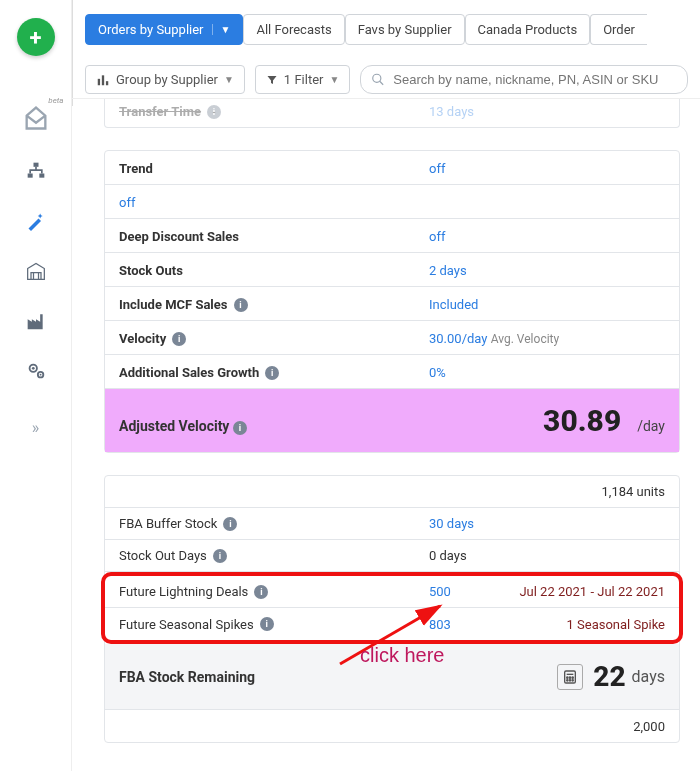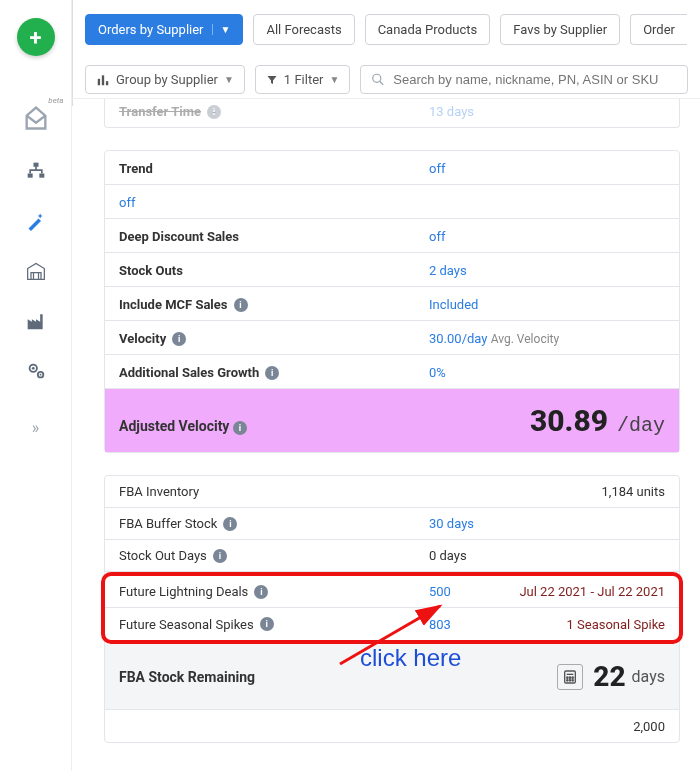--- a/index.html
+++ b/index.html
@@ -8,66 +8,66 @@
   .sidebar { position: absolute; left: 0; top: 0; bottom: 0; width: 72px; background: #fff; border-right: 1px solid #eee; display: flex; flex-direction: column; align-items: center; padding-top: 18px; gap: 28px; }
   .fab { width: 38px; height: 38px; border-radius: 50%; background: #21b04d; color: #fff; display: flex; align-items: center; justify-content: center; font-size: 22px; font-weight: bold; cursor: pointer; box-shadow: 0 2px 4px rgba(0,0,0,.2); }
   .logo-wrap { position: relative; margin-top: 20px; }
   .logo { width: 28px; height: 28px; color: #9aa5b1; }
   .beta-tag { position: absolute; top: -8px; right: -14px; font-size: 8px; color: #999; font-style: italic; }
   .nav-icon { width: 22px; height: 22px; color: #5f6b7a; cursor: pointer; display:flex; align-items:center; justify-content:center;}
   .nav-icon.active { color: #2b7de1; }
   .nav-collapse { margin-top: 8px; color:#9aa5b1; font-size:16px; cursor:pointer;}
   
   .top-scroll { position: absolute; left: 72px; right: 0; top: 0; background:#fff; border-left:1px solid #ddd;}
-  .top-tabs { display: flex; gap: 10px; padding: 14px 12px; align-items: center; }
+  .top-tabs { display: flex; padding: 14px 12px; align-items: center; }
   .tab { border: 1px solid #d0d4d9; border-radius: 4px; padding: 7px 12px; font-size: 13px; color: #444; background: #fff; cursor: pointer; white-space: nowrap; }
   .tab.primary { background: #2b7de1; color: #fff; border-color: #2b7de1; display:flex; align-items:center;}
   .tab.primary .caret-box { margin-left: 8px; border-left: 1px solid rgba(255,255,255,.4); padding-left: 8px; font-size:10px;}
   
   .toolbar { display: flex; gap: 10px; padding: 6px 12px 12px; align-items: center; }
   .tool-btn { border: 1px solid #d0d4d9; border-radius: 4px; padding: 6px 10px; font-size: 13px; color: #555; background: #fff; cursor: pointer; display: flex; align-items: center; gap: 6px; }
   .caret-sm { font-size: 10px; color:#888;}
-  .search { flex: 1; border: 1px solid #d0d4d9; border-radius: 4px; padding: 6px 10px; display: flex; align-items: center; gap: 8px; }
+  .search { flex: 1; border: 1px solid #d0d4d9; border-radius: 12px; padding: 6px 10px; display: flex; align-items: center; gap: 8px; }
   .search input { border: none; outline: none; font-size: 13px; width: 100%; color:#555;}
   .search-icon { color: #9aa5b1; }
   
   .content { position: absolute; left: 72px; top: 98px; right: 0; bottom: 0; overflow: hidden; padding: 0 20px 20px 32px; border-top: 1px solid #eee;}
   
   .card { border: 1px solid #e2e5e9; border-radius: 4px; margin-bottom: 22px; background: #fff; }
   .card.clipped { border-top: none; border-radius: 0 0 4px 4px; }
   .row { display: flex; align-items: flex-end; border-bottom: 1px solid #e2e5e9; padding: 8px 14px; min-height: 34px; }
   .row:last-child { border-bottom: none; }
   .row .lbl { flex: 0 0 310px; font-weight: 700; color: #333; font-size: 13px; display:flex; align-items:center; gap:6px;}
   .row .val { flex: 1; font-size: 13px; }
   .row .val a, .link { color: #2b7de1; text-decoration: none; }
   .info-ic { display:inline-flex; width:14px; height:14px; border-radius:50%; background:#7a8696; color:#fff; font-size:9px; align-items:center; justify-content:center; font-weight:bold; font-style:normal;}
   .muted { color: #888; font-size: 12px; }
   
   .summary-row { background: #f0abfc; padding: 14px; display:flex; align-items:baseline;}
   .summary-row .lbl { flex:1; font-weight:700; font-size:14px;}
   .big-num { font-size: 30px; font-weight: 800; color:#222;}
-  .unit { font-size: 20px; color:#444; margin-left:9px;font-family:Liberation Mono, monospace;}
+  .unit { font-size: 14px; color:#444; margin-left:16px;}
   
   .row3 { display:flex; align-items:center; border-bottom:1px solid #e2e5e9; padding:8px 14px; font-size:13px; min-height:32px;}
   .row3:last-child{border-bottom:none;}
   .row3 .c1 { flex: 0 0 310px; display:flex; align-items:center; gap:6px; color:#333;}
   .row3 .c2 { flex: 0 0 60px; }
   .row3 .c3 { flex: 1; text-align:right; color:#7f1d1d;}
   .row3.plain .c1{font-weight:400;}
   
   .highlight-box { border: 4px solid #e11; border-radius: 10px; margin: 0 -4px; position: relative; }
   .highlight-box .row3 { padding: 6px 14px; }
   
   .summary2 { background:#f4f5f7; padding: 16px 14px; display:flex; align-items:center; border-bottom:1px solid #e2e5e9;}
   .summary2 .lbl2 { flex:1; font-weight:700; font-size:14px;}
   .calc-ic { width:26px; height:26px; border:1px solid #aaa; border-radius:3px; margin-right:10px; display:flex; align-items:center; justify-content:center; color:#555;}
   .big2 { font-size:28px; font-weight:800; color:#222;}
   .unit2 { font-size:16px; color:#555; margin-left:6px;}
   
-  .annot { position:absolute; color:#1d4ed8; font-size:24px; pointer-events:none;}
+  .annot { position:absolute; color:#be185d; font-size:20px; pointer-events:none;}
   .annot-text { left: 360px; top: 644px; font-family: Arial; }
   .arrow-svg { position:absolute; left: 330px; top: 594px; pointer-events:none;}
   
   svg { display:block; }
   .gray{color:#666;}
 </style>
 </head>
 <body>
 
 <div class="sidebar">
@@ -113,22 +113,22 @@
   <div class="nav-collapse">»</div>
 </div>
 
 <div class="top-scroll">
   <div class="top-tabs">
     <div class="tab primary">
       <span>Orders by Supplier</span>
       <span class="caret-box">▼</span>
     </div>
     <div class="tab">All Forecasts</div>
+    <div class="tab">Favs by Supplier</div>
     <div class="tab">Canada Products</div>
-    <div class="tab">Favs by Supplier</div>
     <div class="tab" style="border-right:none; border-radius:4px 0 0 4px;">Order</div>
   </div>
   <div class="toolbar">
     <div class="tool-btn">
       <svg width="14" height="14" viewBox="0 0 24 24" fill="currentColor">
           <rect x="3" y="10" width="4" height="11"></rect>
           <rect x="10" y="4" width="4" height="17"></rect>
           <rect x="17" y="14" width="4" height="7"></rect>
         </svg>
       <span>Group by Supplier</span>
@@ -202,21 +202,20 @@
       </div>
     <div class="summary-row">
       <div class="lbl"><span>Adjusted Velocity</span> <i class="info-ic">i</i></div>
       <span class="big-num">30.89</span>
         <span class="unit">/day</span>
     </div>
   </div>
 
   <div class="card">
     <div class="row3 plain">
-        <div class="c1">FBA Inventory</div>
         <div class="c2"></div>
         <div class="c3" style="color:#333;">1,184 units</div>
       </div>
     <div class="row3 plain">
         <div class="c1">
           <span>FBA Buffer Stock</span> 
           <i class="info-ic">i</i>
         </div>
         <div class="c2"><a class="link">30 days</a></div>
         <div class="c3"></div>

